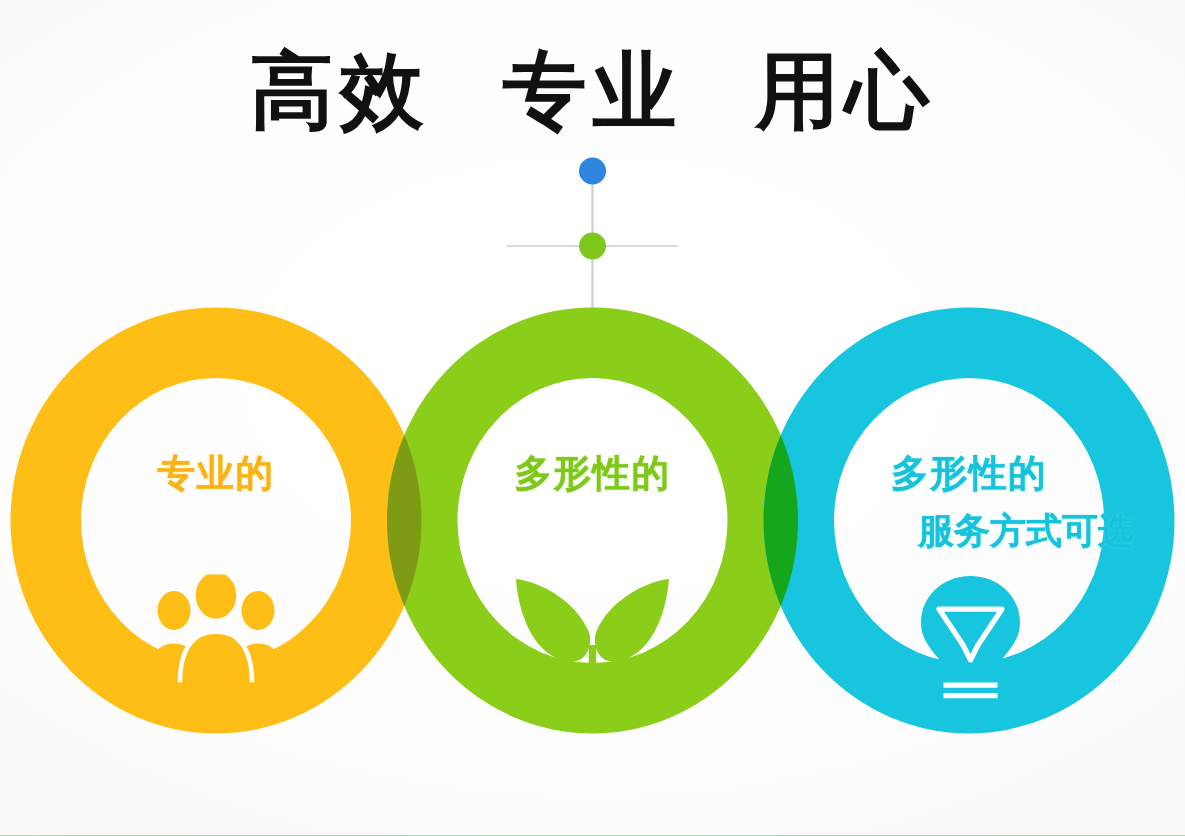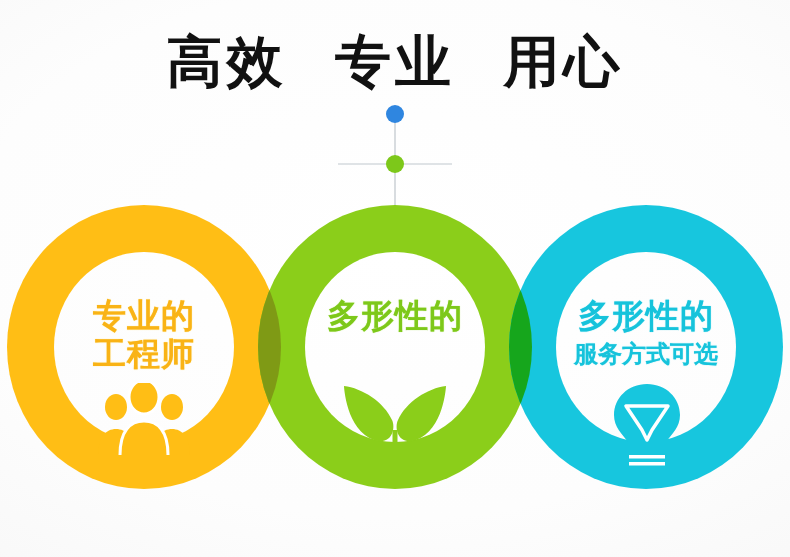--- a/index.html
+++ b/index.html
@@ -60,27 +60,27 @@
     height: 557px;
   }
 
   
   .ring-content {
     position: absolute;
     text-align: center;
     white-space: nowrap;
   }
   .ring-line {
-    font-size: 33px;
+    font-size: 25px;
     line-height: 38px;
     font-weight: 700;
     font-family: "DejaVu Sans", "Liberation Sans", sans-serif;
     letter-spacing: 1px;
   }
-  .ring-line.wide { font-size: 24px; letter-spacing: 0px; }
+  .ring-line.wide { font-size: 24px; letter-spacing: 0px; text-align: right; }
 
   .c-orange { color: #f9b316; text-shadow: 0 0 1px #fdd34f; }
   .c-green  { color: #7dc81a; text-shadow: 0 0 1px #a5de4e; }
   .c-cyan   { color: #16c3db; text-shadow: 0 0 1px #56d8ea; }
 
   .icon-holder {
     position: absolute;
     display: block;
   }
 </style>
@@ -147,21 +147,20 @@
 
     <g clip-path="url(#clipC)">
       <g mask="url(#ringMaskB)">
         <rect x="0" y="0" width="790" height="557" fill="#16a61c"></rect>
       </g>
     </g>
   </svg>
 
   <div class="ring-content" style="left:44px; top:297px; width:200px;">
     <div class="ring-line c-orange">专业的</div>
-    <div class="ring-line c-orange">工程师</div>
   </div>
 
   <svg class="icon-holder" style="left:94px; top:383px;" width="100" height="72" viewBox="0 0 100 72">
 
     <ellipse cx="22" cy="24" rx="11" ry="13" fill="#ffbe15"></ellipse>
     <path d="M4 72 C4 54 12 46 22 46 C32 46 40 54 40 72 Z" fill="#ffbe15"></path>
 
     <ellipse cx="78" cy="24" rx="11" ry="13" fill="#ffbe15"></ellipse>
     <path d="M60 72 C60 54 68 46 78 46 C88 46 96 54 96 72 Z" fill="#ffbe15"></path>
 

